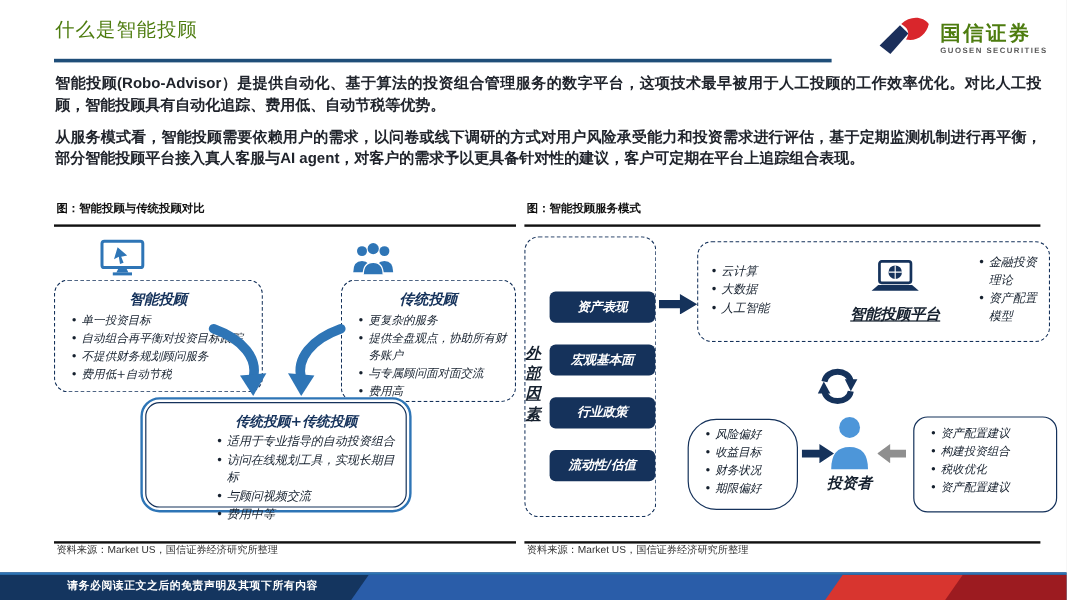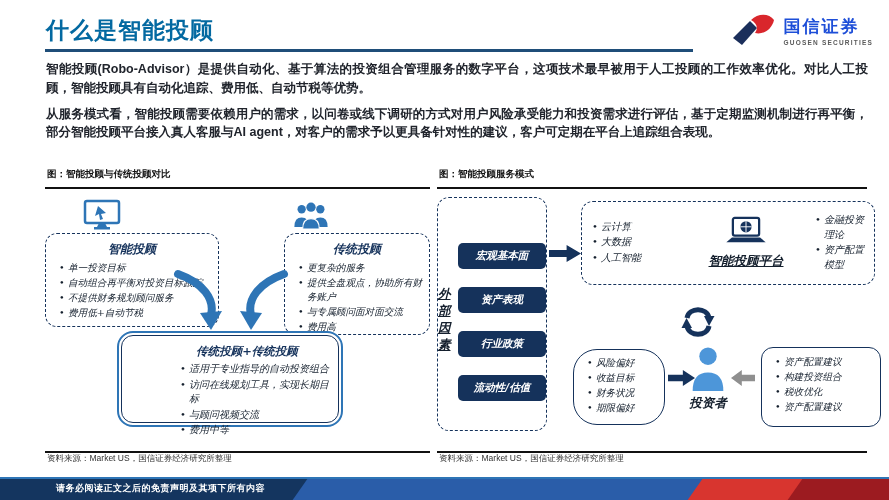--- a/index.html
+++ b/index.html
@@ -1,25 +1,25 @@
 <!DOCTYPE html>
 <html><head>
 <meta charset="utf-8">
 <style>
   html,body{margin:0;padding:0;background:#e8e8e8;}
   .slide{position:relative;width:889px;height:500px;background:#ffffff;
          font-family:"Liberation Sans",sans-serif;overflow:hidden;margin:0 auto;}
 
   
-  .page-title{position:absolute;left:46px;top:15px;font-size:23px;font-weight:bold;
-              color:#0369a1;letter-spacing:1px;}
+  .page-title{position:absolute;left:46px;top:15px;font-size:16px;font-weight:normal;
+              color:#4d7c0f;letter-spacing:1px;}
   .title-rule{position:absolute;left:45px;top:49px;width:648px;height:3px;background:#1F4E79;}
   .logo{position:absolute;right:16px;top:12px;display:flex;align-items:center;gap:7px;}
   .logo-texts{display:flex;flex-direction:column;line-height:1.1;}
-  .logo-cn{font-size:17px;font-weight:bold;color:#1d4ed8;letter-spacing:2px;}
+  .logo-cn{font-size:17px;font-weight:bold;color:#4d7c0f;letter-spacing:2px;}
   .logo-en{font-size:6.5px;color:#5a5a5a;font-weight:bold;letter-spacing:1.2px;margin-top:2px;}
 
   
   .intro{position:absolute;left:46px;top:60px;width:822px;font-size:12.5px;font-weight:bold;
          color:#20242c;line-height:1.5;text-align:justify;}
   .intro p{margin:0 0 7px 0;}
 
   
   .figure{position:absolute;top:166px;}
   .figure.f-left{left:45px;width:385px;}
@@ -178,22 +178,22 @@
   </div>
 
   <div class="figure f-right">
     <div class="fig-caption">图：智能投顾服务模式</div>
 
     <div class="fig-body">
 
       <div class="dash-box ext-box">
         <div class="ext-title kai">外部因素</div>
         <div class="pills">
+          <div class="pill kai">资产表现</div>
           <div class="pill kai">宏观基本面</div>
-          <div class="pill kai">资产表现</div>
           <div class="pill kai">行业政策</div>
           <div class="pill kai">流动性/估值</div>
         </div>
       </div>
 
       <span class="block-arrow" style="left:112px;top:56px;width:32px;height:17px;"></span>
 
       <div class="dash-box mid-box">
         <div class="bullets kai tech-col">
           <div>云计算</div>

